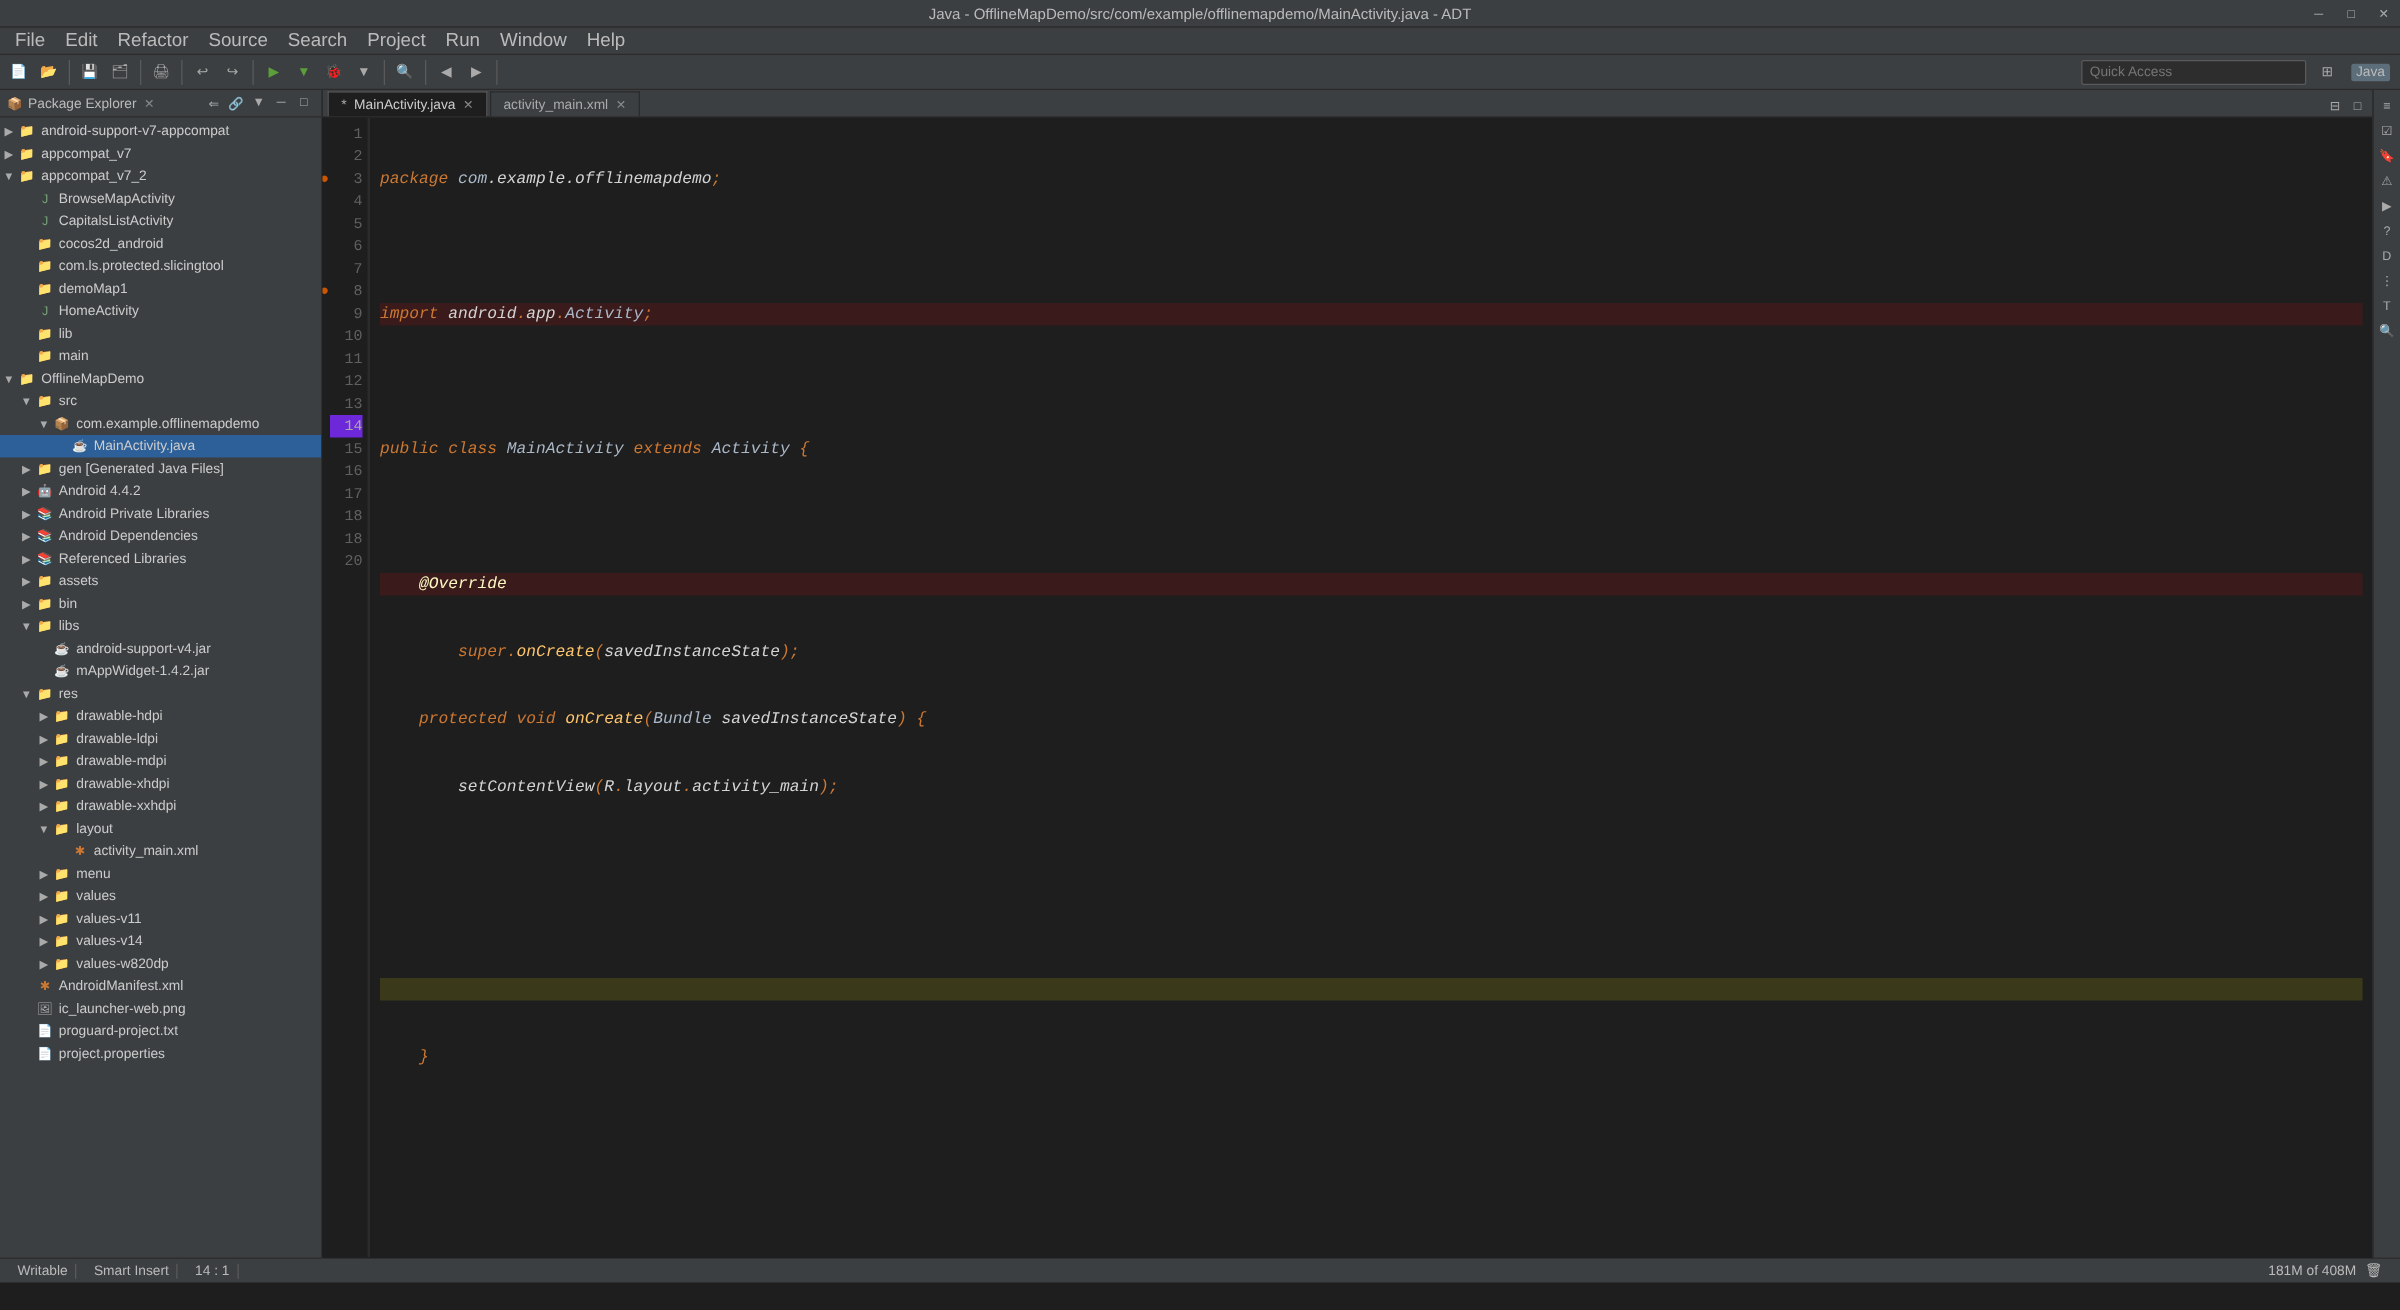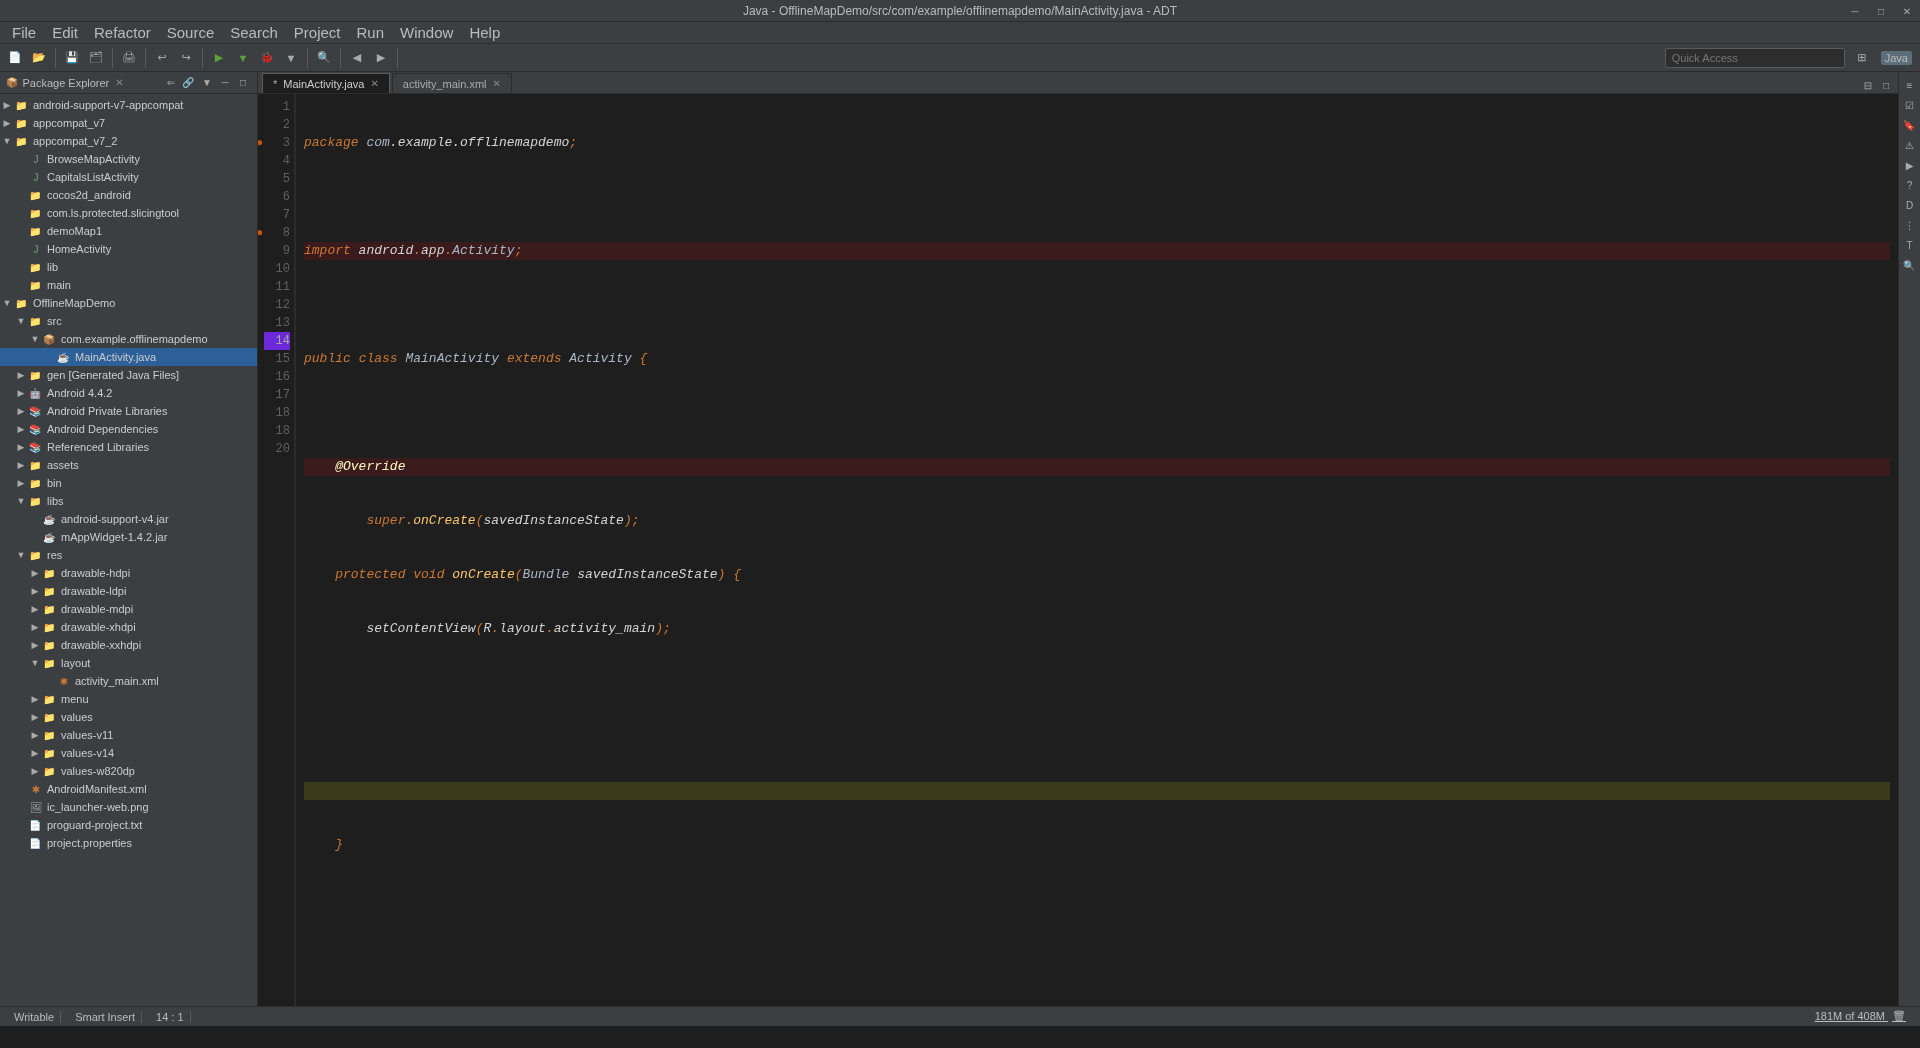--- a/index.html
+++ b/index.html
@@ -274,21 +274,21 @@
       align-items: center;
       padding: 0 8px;
       gap: 8px;
       font-size: 11px;
       color: #bbb;
     }
     .status-item {
       padding: 0 6px;
       border-right: 1px solid #5a5a5a;
     }
-    .status-item:last-child { border-right: none; text-decoration: underline; }
+    .status-item:last-child { border-right: none; }
 
     
     ::-webkit-scrollbar { width: 8px; height: 8px; }
     ::-webkit-scrollbar-track { background: #1e1e1e; }
     ::-webkit-scrollbar-thumb { background: #4a4a4a; border-radius: 2px; }
 
     
     .line-14 { background: #3a3a1a; }
   </style>
 </head>

